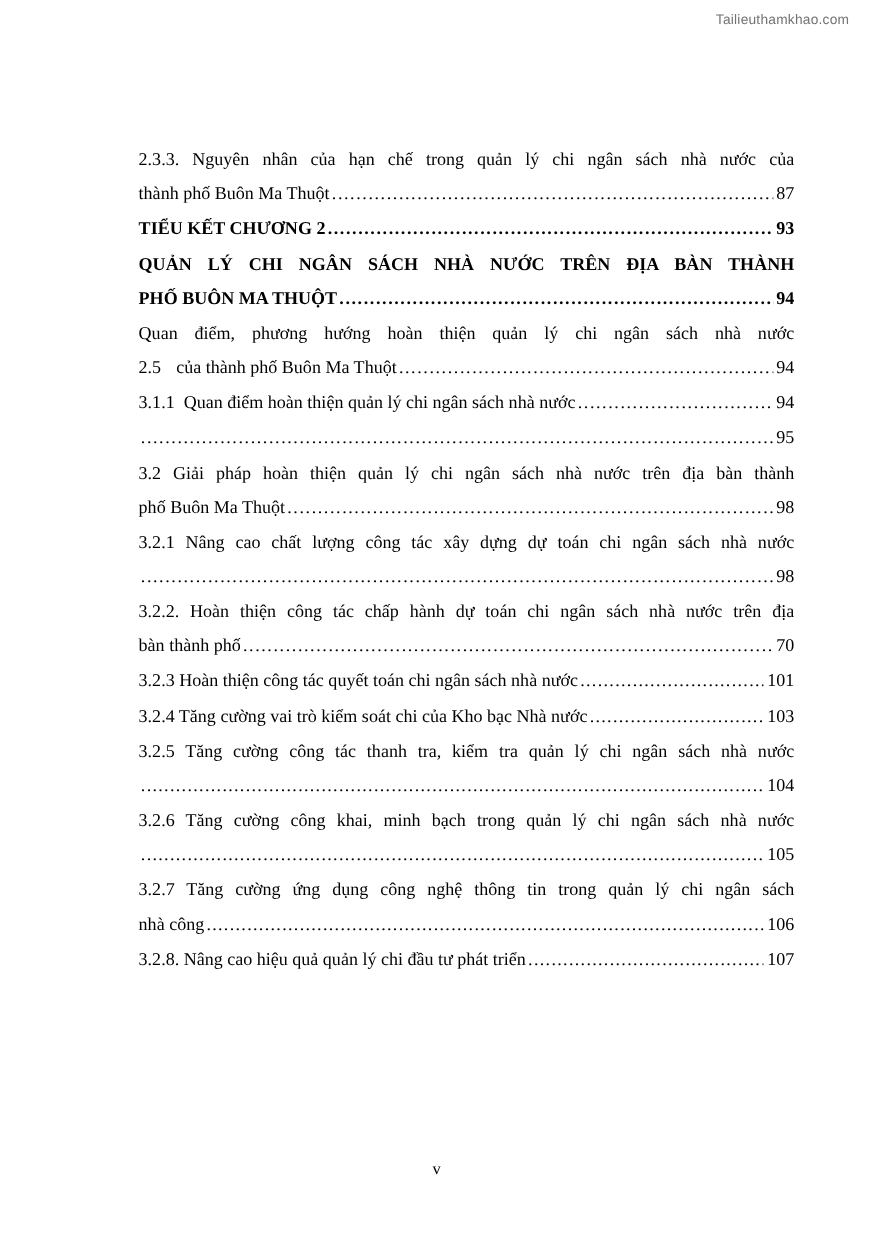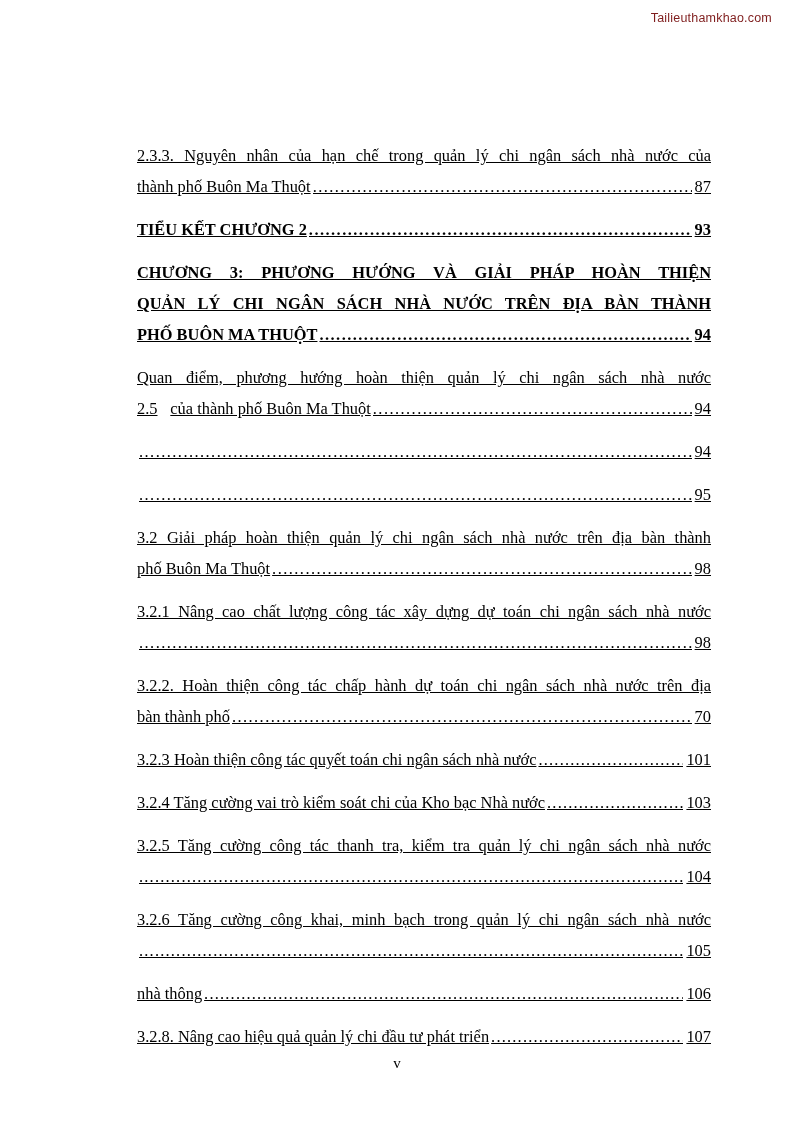--- a/index.html
+++ b/index.html
@@ -17,38 +17,37 @@
     font-family: "Liberation Serif", "DejaVu Serif", serif;
     color: #000000;
   }
   .watermark {
     position: absolute;
     top: 11px;
     right: 22px;
     font-family: "Liberation Sans", "DejaVu Sans", sans-serif;
     font-size: 12.5px;
     letter-spacing: 0.2px;
-    color: #7f1d1d;
+    color: #737373;
     white-space: nowrap;
     user-select: none;
   }
   .toc {
     position: absolute;
     left: 125px;
     top: 128px;
     width: 598px;
   }
   
   .entry {
     font-size: 16.4px;
     line-height: 31px;
-    margin: 12px;
+    margin: 1px;
     text-align: justify;
     text-justify: inter-word;
-    text-decoration: underline;
   }
   .entry.bold {
     font-weight: bold;
   }
   
   .line {
     display: block;
   }
   .line.justify {
     text-align: justify;
@@ -112,40 +111,40 @@
         </span>
       </p>
       <p class="entry bold">
         <span class="leader-row">
           <span class="txt">TIỂU KẾT CHƯƠNG 2</span>
           <span class="dots">....................................................................................................................................................</span>
           <span class="pg">93</span>
         </span>
       </p>
       <p class="entry bold">
-        <span class="line justify">CHƯƠNG 3: PHƯƠNG HƯỚNG VÀ GIẢI PHÁP HOÀN THIỆN</span>
         <span class="line justify">QUẢN LÝ CHI NGÂN SÁCH NHÀ NƯỚC TRÊN ĐỊA BÀN THÀNH</span>
         <span class="leader-row">
           <span class="txt">PHỐ BUÔN MA THUỘT</span>
           <span class="dots">....................................................................................................................................................</span>
           <span class="pg">94</span>
         </span>
       </p>
       <p class="entry">
         <span class="line justify">Quan điểm, phương hướng hoàn thiện quản lý chi ngân sách nhà nước</span>
         <span class="leader-row">
           <span>2.5</span>
           <span class="tabgap"></span>
           <span class="txt">của thành phố Buôn Ma Thuột</span>
           <span class="dots">....................................................................................................................................................</span>
           <span class="pg">94</span>
         </span>
       </p>
       <p class="entry">
         <span class="leader-row">
+          <span class="txt">3.1.1  Quan điểm hoàn thiện quản lý chi ngân sách nhà nước</span>
           <span class="dots">....................................................................................................................................................</span>
           <span class="pg">94</span>
         </span>
       </p>
       <p class="entry">
         <span class="leader-row">
           <span class="dots">....................................................................................................................................................</span>
           <span class="pg">95</span>
         </span>
       </p>
@@ -197,22 +196,23 @@
       </p>
       <p class="entry">
         <span class="line justify">3.2.6 Tăng cường công khai, minh bạch trong quản lý chi ngân sách nhà nước</span>
         <span class="leader-row tight">
           <span class="txt"></span>
           <span class="dots">....................................................................................................................................................</span>
           <span class="pg">105</span>
         </span>
       </p>
       <p class="entry">
-        <span class="leader-row tight">
-          <span class="txt">nhà thông</span>
+        <span class="line justify">3.2.7 Tăng cường ứng dụng công nghệ thông tin trong quản lý chi ngân sách</span>
+        <span class="leader-row tight">
+          <span class="txt">nhà công</span>
           <span class="dots">....................................................................................................................................................</span>
           <span class="pg">106</span>
         </span>
       </p>
       <p class="entry">
         <span class="leader-row tight">
           <span class="txt">3.2.8. Nâng cao hiệu quả quản lý chi đầu tư phát triển</span>
           <span class="dots">....................................................................................................................................................</span>
           <span class="pg">107</span>
         </span>

